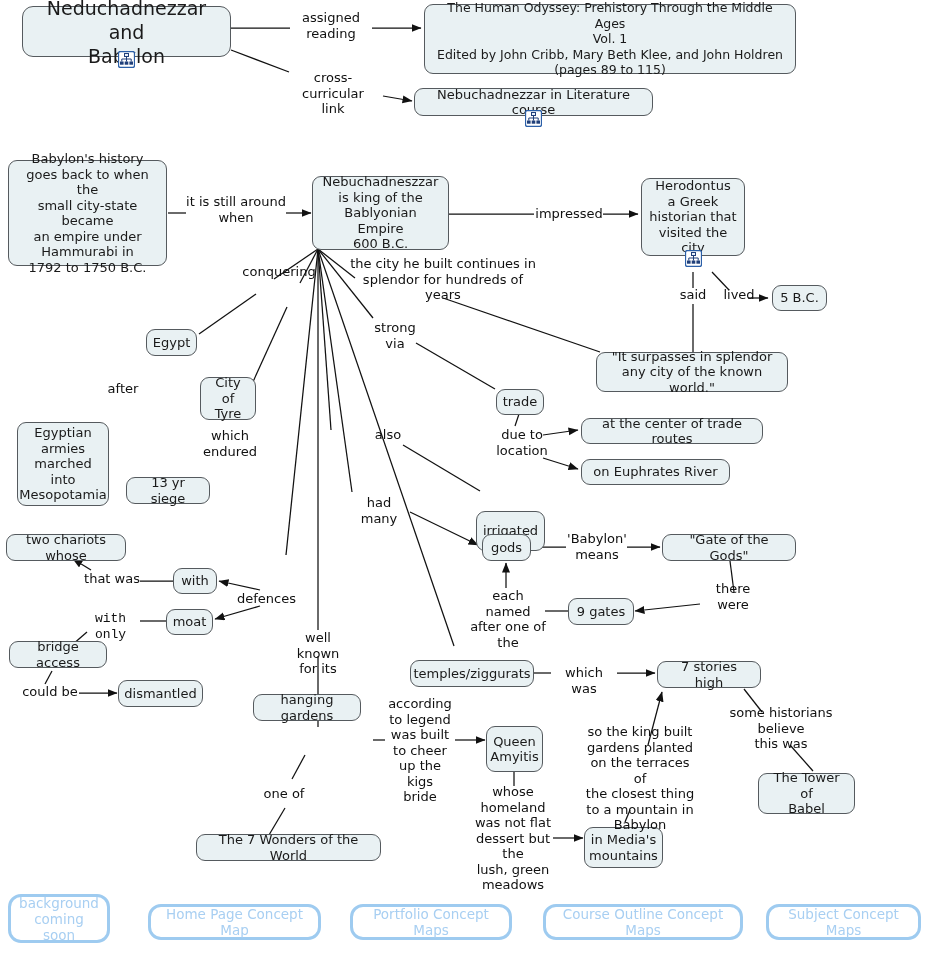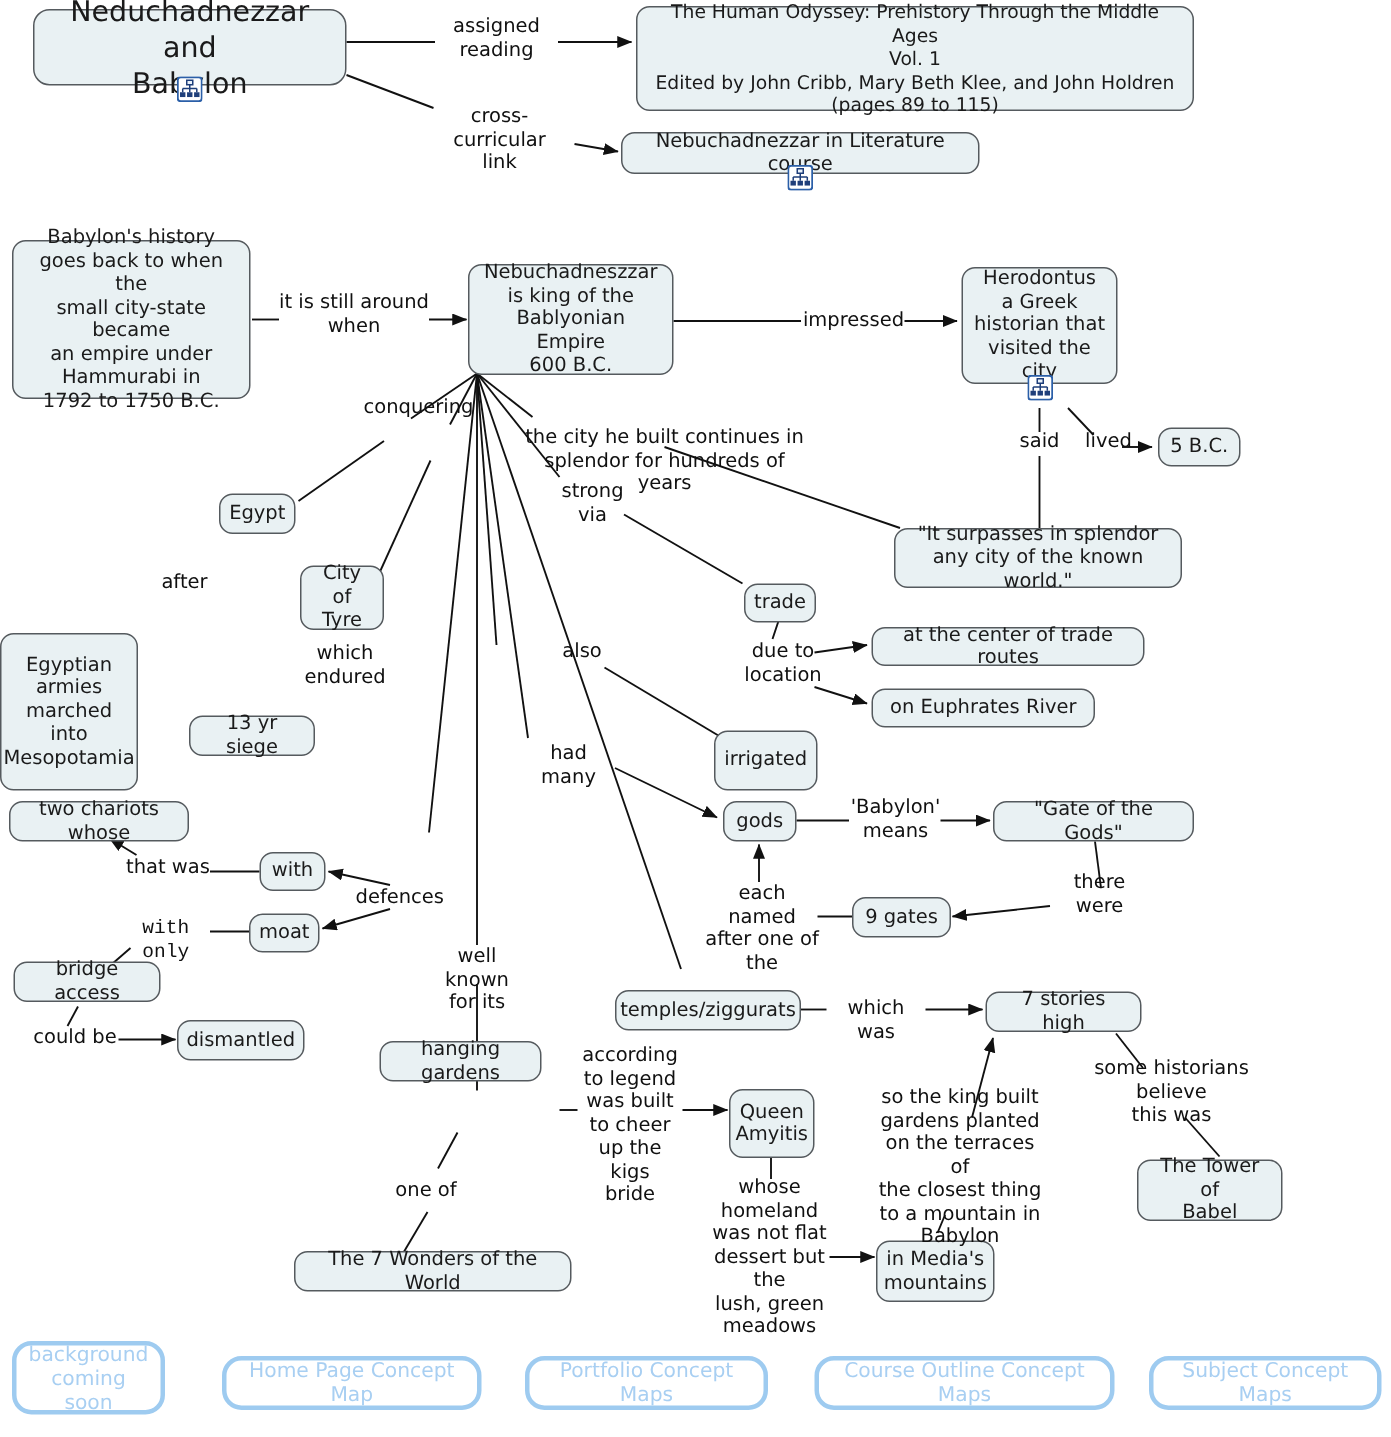--- a/index.html
+++ b/index.html
@@ -244,35 +244,35 @@
   <div class="node" style="left:772px; top:285px; width:55px; height:26px;">5 B.C.</div>
 
   <div class="node" style="left:596px; top:352px; width:192px; height:40px;">"It surpasses in splendor
 any city of the known world."</div>
 
   <div class="node" style="left:146px; top:329px; width:51px; height:27px;">Egypt</div>
 
   <div class="node" style="left:200px; top:377px; width:56px; height:43px;">City of
 Tyre</div>
 
-  <div class="node" style="left:0; top:422px; width:92px; height:105px;">Egyptian
+  <div class="node" style="left:17px; top:422px; width:92px; height:84px;">Egyptian
 armies
 marched
 into
 Mesopotamia</div>
 
   <div class="node" style="left:126px; top:477px; width:84px; height:27px;">13 yr siege</div>
 
   <div class="node" style="left:496px; top:389px; width:48px; height:26px;">trade</div>
 
   <div class="node" style="left:581px; top:418px; width:182px; height:26px;">at the center of trade routes</div>
 
   <div class="node" style="left:581px; top:459px; width:149px; height:26px;">on Euphrates River</div>
 
-  <div class="node" style="left:476px; top:487px; width:69px; height:40px;">irrigated</div>
+  <div class="node" style="left:476px; top:511px; width:69px; height:40px;">irrigated</div>
 
   <div class="node" style="left:482px; top:534px; width:49px; height:27px;">gods</div>
 
   <div class="node" style="left:662px; top:534px; width:134px; height:27px;">"Gate of the Gods"</div>
 
   <div class="node" style="left:568px; top:598px; width:66px; height:27px;">9 gates</div>
 
   <div class="node" style="left:6px; top:534px; width:120px; height:27px;">two chariots whose</div>
 
   <div class="node" style="left:173px; top:568px; width:44px; height:26px;">with</div>
@@ -310,21 +310,21 @@
 when</div>
 
   <div class="label" style="left:534px; top:206px; width:70px;">impressed</div>
 
   <div class="label" style="left:673px; top:287px; width:40px;">said</div>
 
   <div class="label" style="left:718px; top:287px; width:42px;">lived</div>
 
   <div class="label" style="left:240px; top:264px; width:78px;">conquering</div>
 
-  <div class="label" style="left:343px; top:284px; width:200px;">the city he built continues in
+  <div class="label" style="left:343px; top:256px; width:200px;">the city he built continues in
 splendor for hundreds of years</div>
 
   <div class="label" style="left:373px; top:320px; width:44px;">strong
 via</div>
 
   <div class="label" style="left:372px; top:427px; width:32px;">also</div>
 
   <div class="label" style="left:348px; top:495px; width:62px;">had many</div>
 
   <div class="label" style="left:103px; top:381px; width:40px;">after</div>

